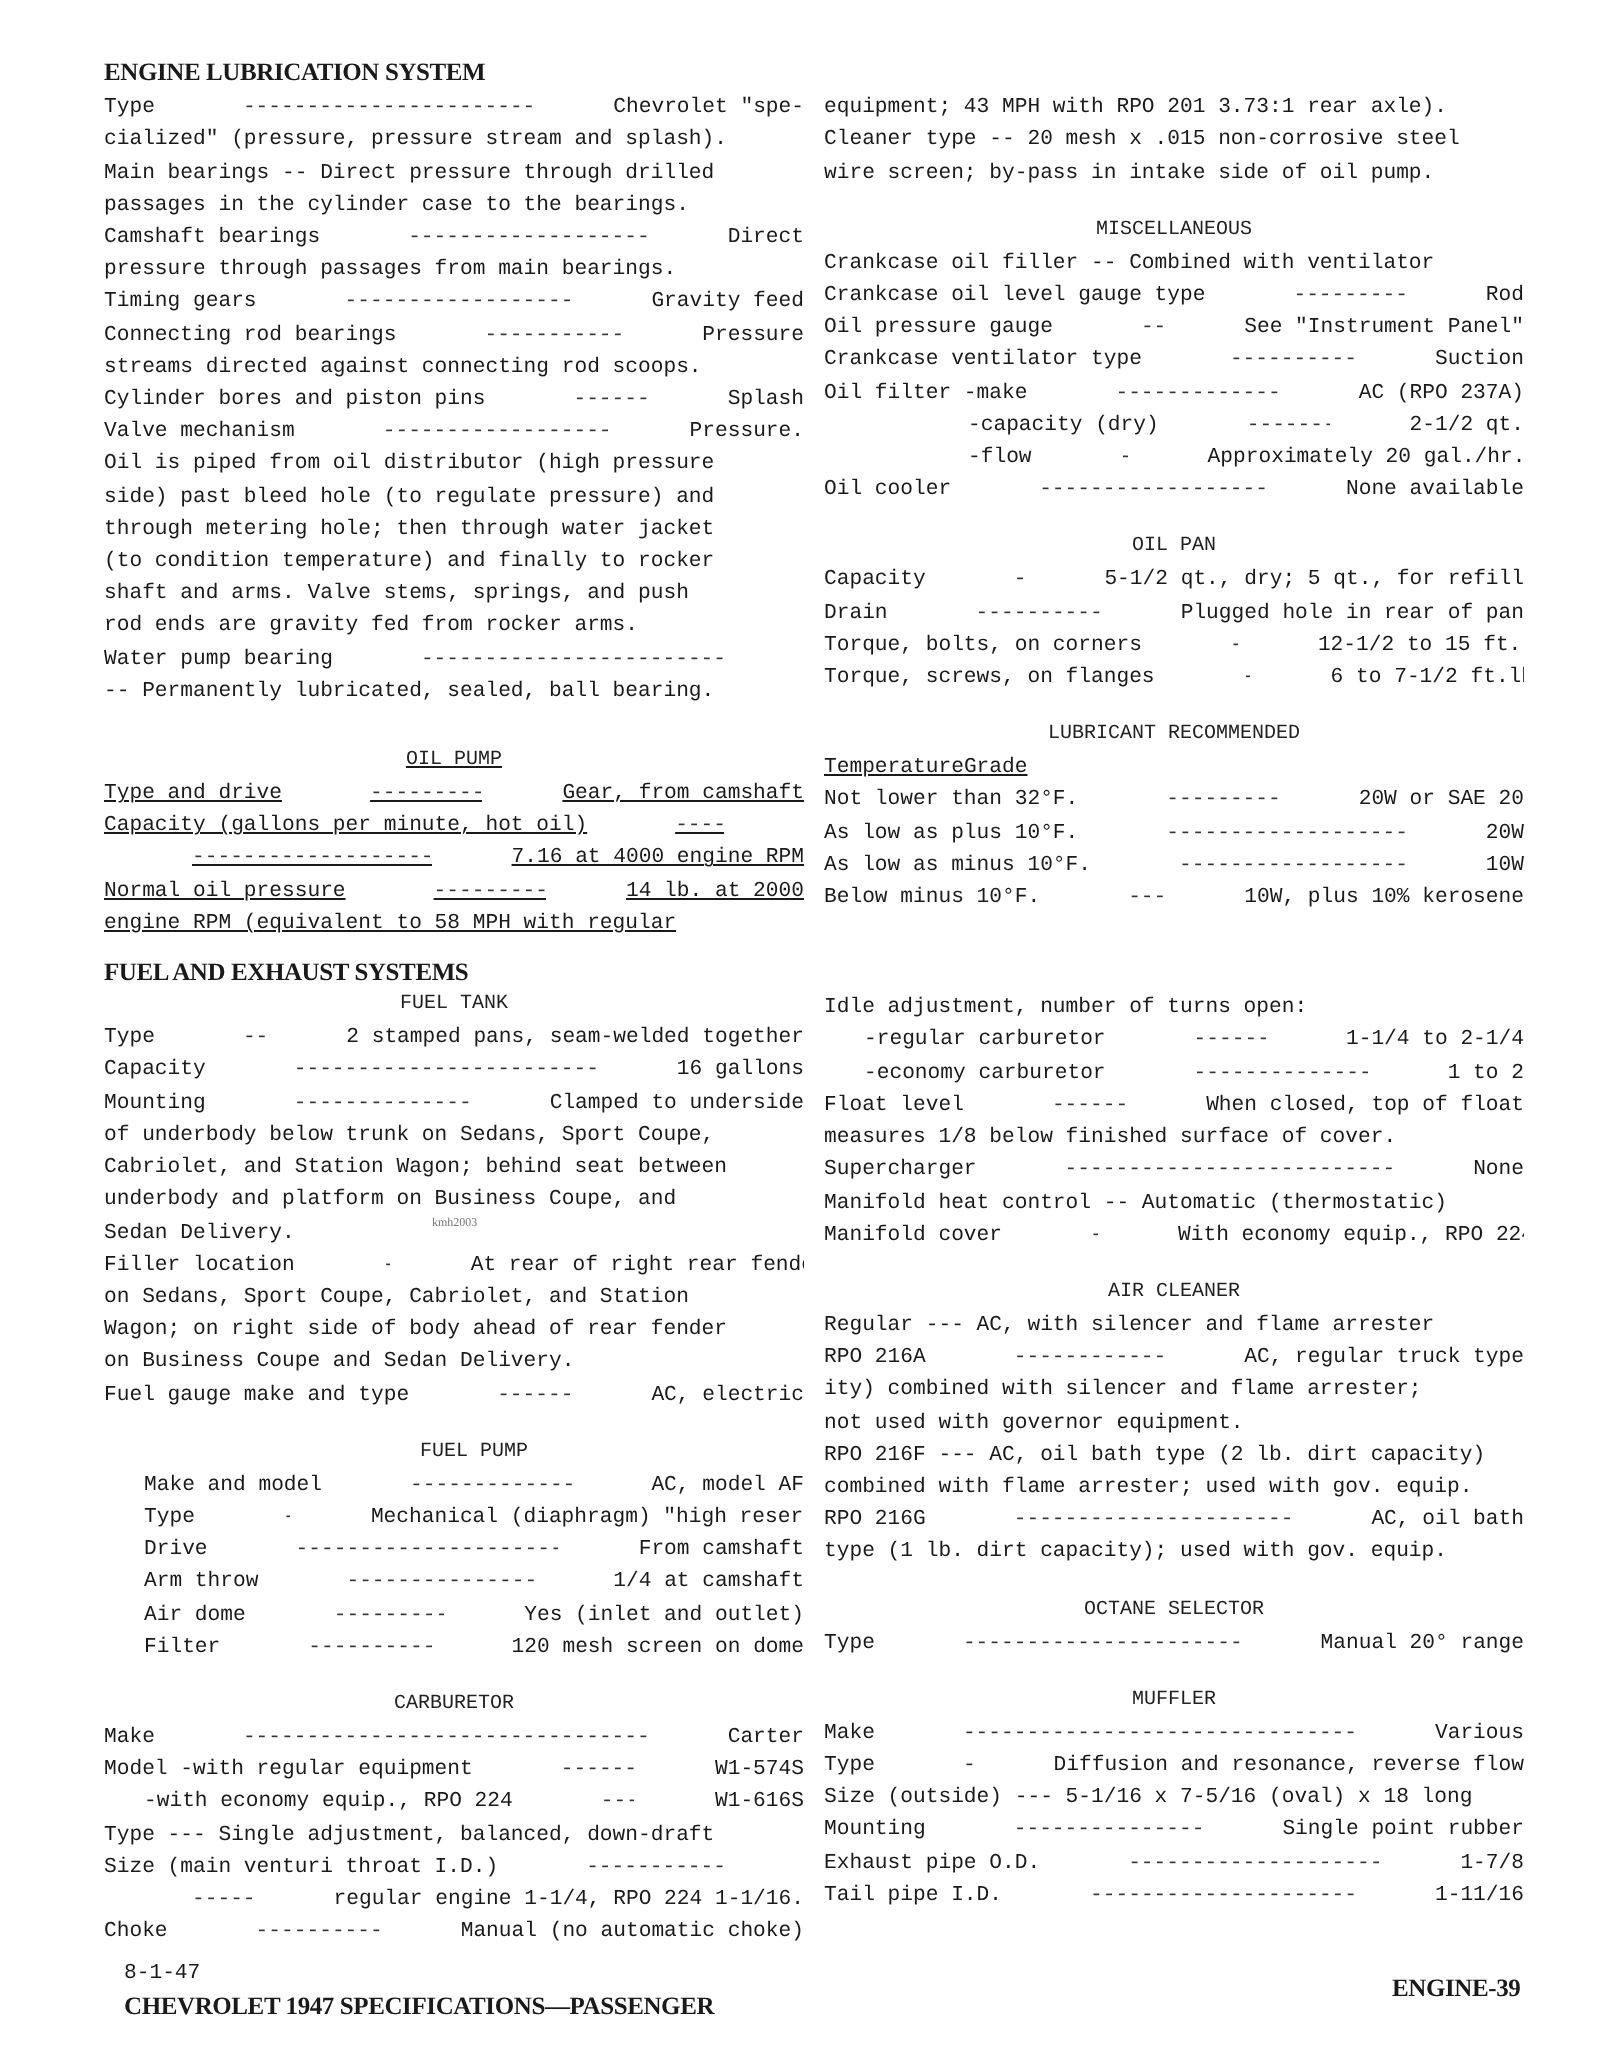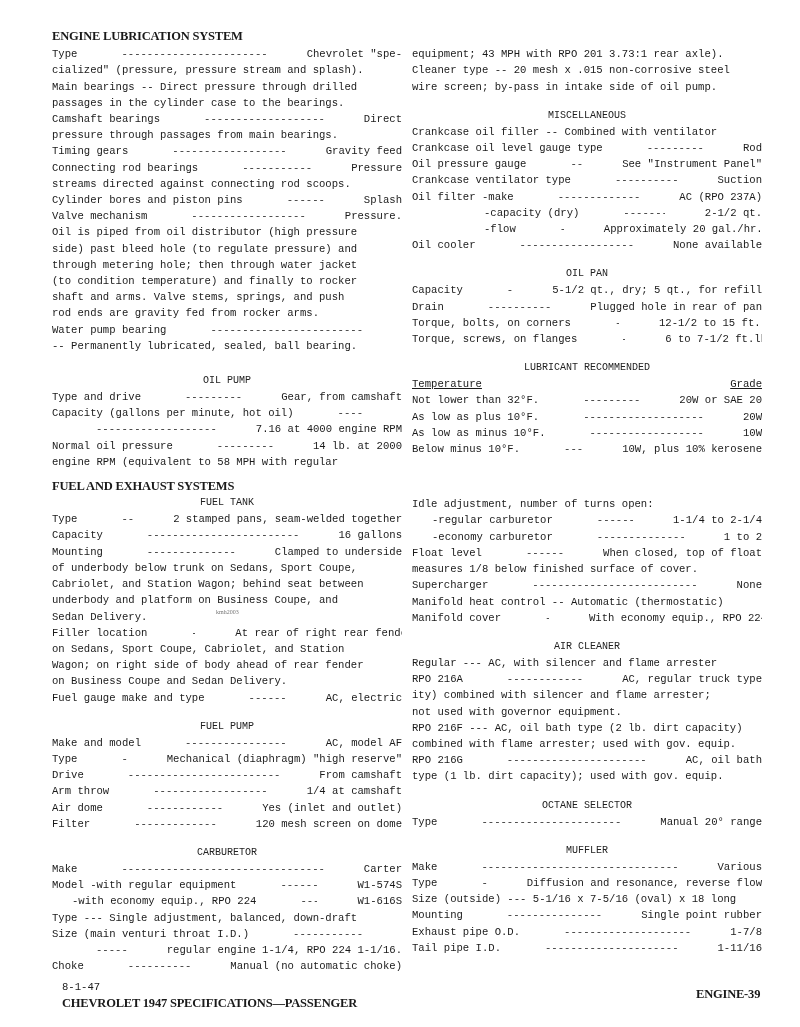--- a/index.html
+++ b/index.html
@@ -12,21 +12,21 @@
   .sec { margin-bottom: 14px; }
   .sh { text-align: center; font-family: "Liberation Mono", "DejaVu Sans Mono", monospace; font-size: 10px; line-height: 14px; margin-bottom: 1px; color: #222; }
   .row { display: flex; white-space: nowrap; overflow: hidden; gap: 40px; }
   .row .lbl { flex: 0 0 auto; }
   .row .dots { flex: 1 1 auto; overflow: hidden; padding: 0 4px; color: #333; }
   .row .dots::before { content: "-----------------------------------------------------------------------------"; }
   .row .val { flex: 0 0 auto; }
   .line { white-space: nowrap; text-align: justify; }
   .indent { padding-left: 72px; }
   .indent2 { padding-left: 20px; }
-  .lubhdr { display: flex; justify-content: space-between; text-decoration: underline; gap: 17px; }
+  .lubhdr { display: flex; justify-content: flex-start; text-decoration: underline; }
   .wm { font-family: "Liberation Serif", serif; font-size: 6px; color: #777; position: absolute; left: 216px; top: 609px; }
   .footer-date { position: absolute; left: 62px; top: 979px; }
   .footer-left { position: absolute; left: 62px; top: 996px; text-align: left; font-size: 12.5px; }
   .footer-right { position: absolute; left: 696px; top: 987px; font-size: 12.5px; }
 </style>
 </head>
 <body>
 
 <div class="page tw">
 
@@ -76,21 +76,21 @@
           <div class="line">(to condition temperature) and finally to rocker</div>
           <div class="line">shaft and arms.  Valve stems, springs, and push</div>
           <div class="line">rod ends are gravity fed from rocker arms.</div>
           <div class="row">
             <span class="lbl">Water pump bearing</span>
             <span class="dots"></span>
             <span class="val"></span>
           </div>
           <div class="line">-- Permanently lubricated, sealed, ball bearing.</div>
         </div>
-      <div class="sec" style="margin-top:20px;">
+      <div class="sec" style="margin-top:20px;text-decoration:underline;">
           <div class="sh">OIL PUMP</div>
           <div class="row">
             <span class="lbl">Type and drive</span>
             <span class="dots"></span>
             <span class="val">Gear, from camshaft</span>
           </div>
           <div class="row">
             <span class="lbl">Capacity (gallons per minute, hot oil)</span>
             <span class="dots"></span>
             <span class="val"></span>
@@ -238,21 +238,21 @@
           </div>
           <div class="line">on Sedans, Sport Coupe, Cabriolet, and Station</div>
           <div class="line">Wagon; on right side of body ahead of rear fender</div>
           <div class="line">on Business Coupe  and Sedan Delivery.</div>
           <div class="row">
             <span class="lbl">Fuel gauge make and type</span>
             <span class="dots"></span>
             <span class="val">AC, electric</span>
           </div>
         </div>
-      <div class="sec" style="margin-top:4px;">
+      <div class="sec" style="margin-top:4px;margin-left:20px;">
           <div class="sh">FUEL PUMP</div>
           <div class="row">
             <span class="lbl">Make and model</span>
             <span class="dots"></span>
             <span class="val">AC, model AF</span>
           </div>
           <div class="row">
             <span class="lbl">Type</span>
             <span class="dots"></span>
             <span class="val">Mechanical (diaphragm) "high reserve"</span>

